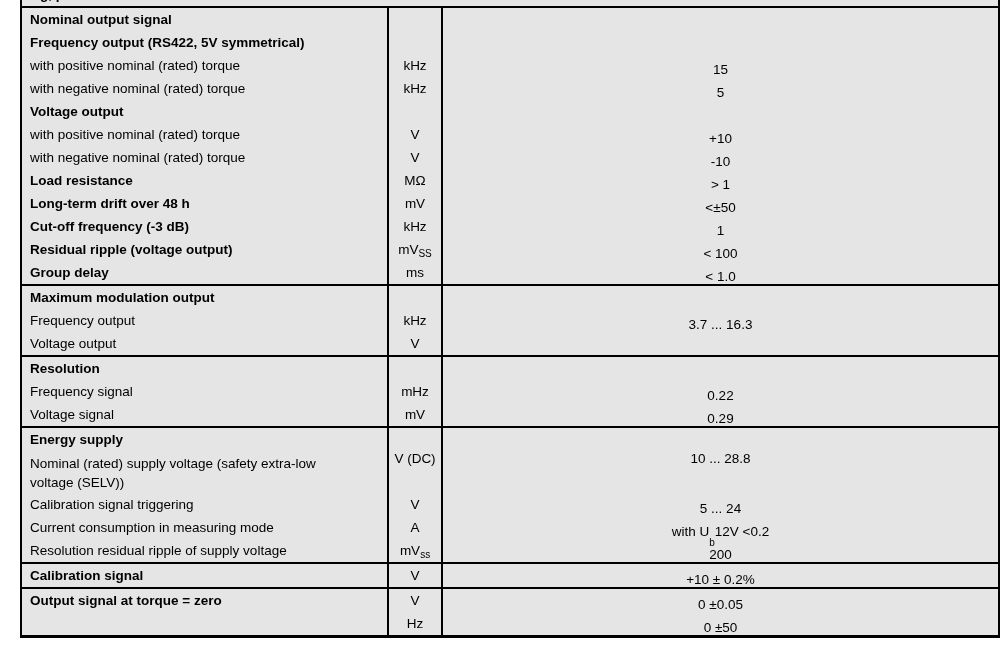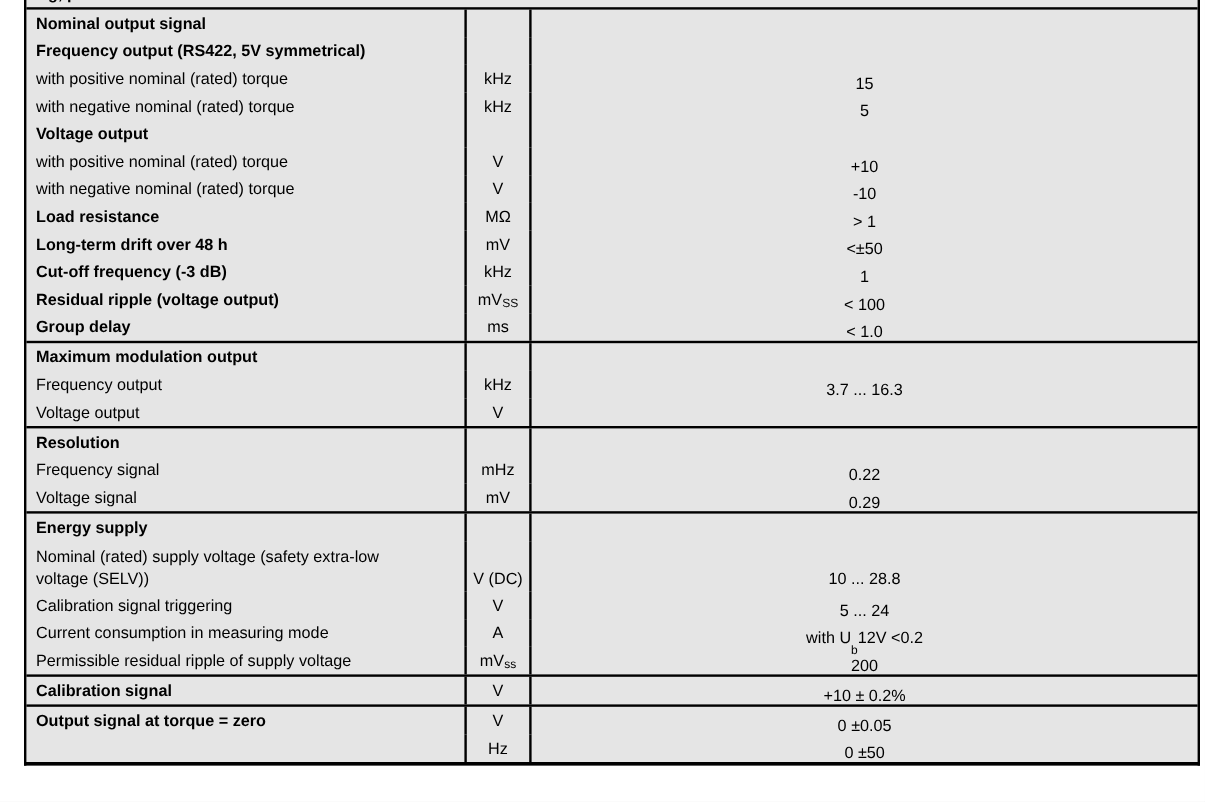--- a/index.html
+++ b/index.html
@@ -74,21 +74,21 @@
   }
   .cell-value {
     flex: 1;
     display: flex;
     align-items: flex-end;
     justify-content: center;
     white-space: nowrap;
   }
   .row.tall .cell-unit,
   .row.tall .cell-value {
-    align-items: flex-end;
+    align-items: flex-start;
     padding-bottom: 3px;
   }
   .sub {
     font-size: 10px;
     position: relative;
     top: 4px;
     line-height: 0;
   }
 </style>
 </head>
@@ -344,21 +344,21 @@
             <span>A</span>
           </div>
           <div class="cell-value">
             <span>with U</span>
             <span class="sub">b</span>
             <span> 12V &lt;0.2</span>
           </div>
         </div>
         <div class="row">
           <div class="cell-label">
-            <span>Permissible residual ripple of supply voltage</span>
+            <span>Resolution residual ripple of supply voltage</span>
           </div>
           <div class="cell-unit">
             <span>mV</span>
             <span class="sub">ss</span>
           </div>
           <div class="cell-value">
             <span>200</span>
           </div>
         </div>
       </div>

